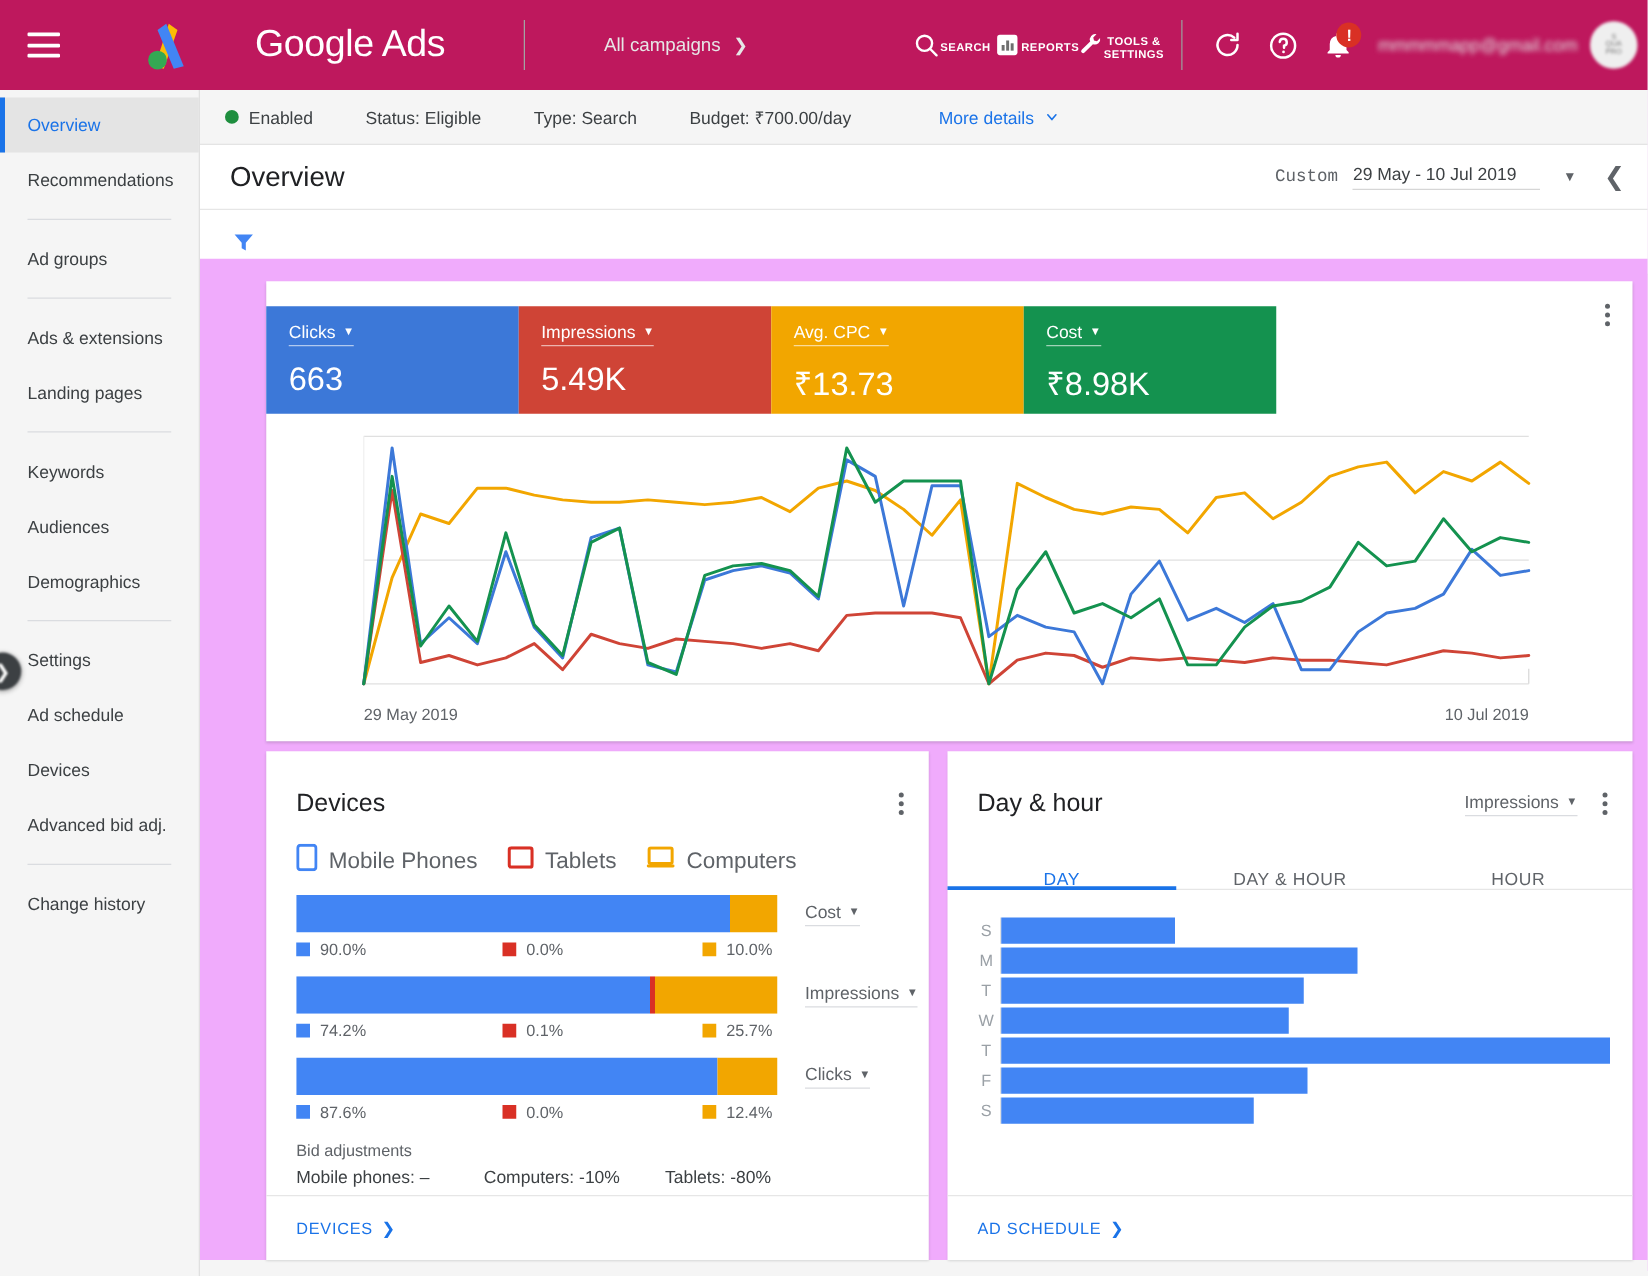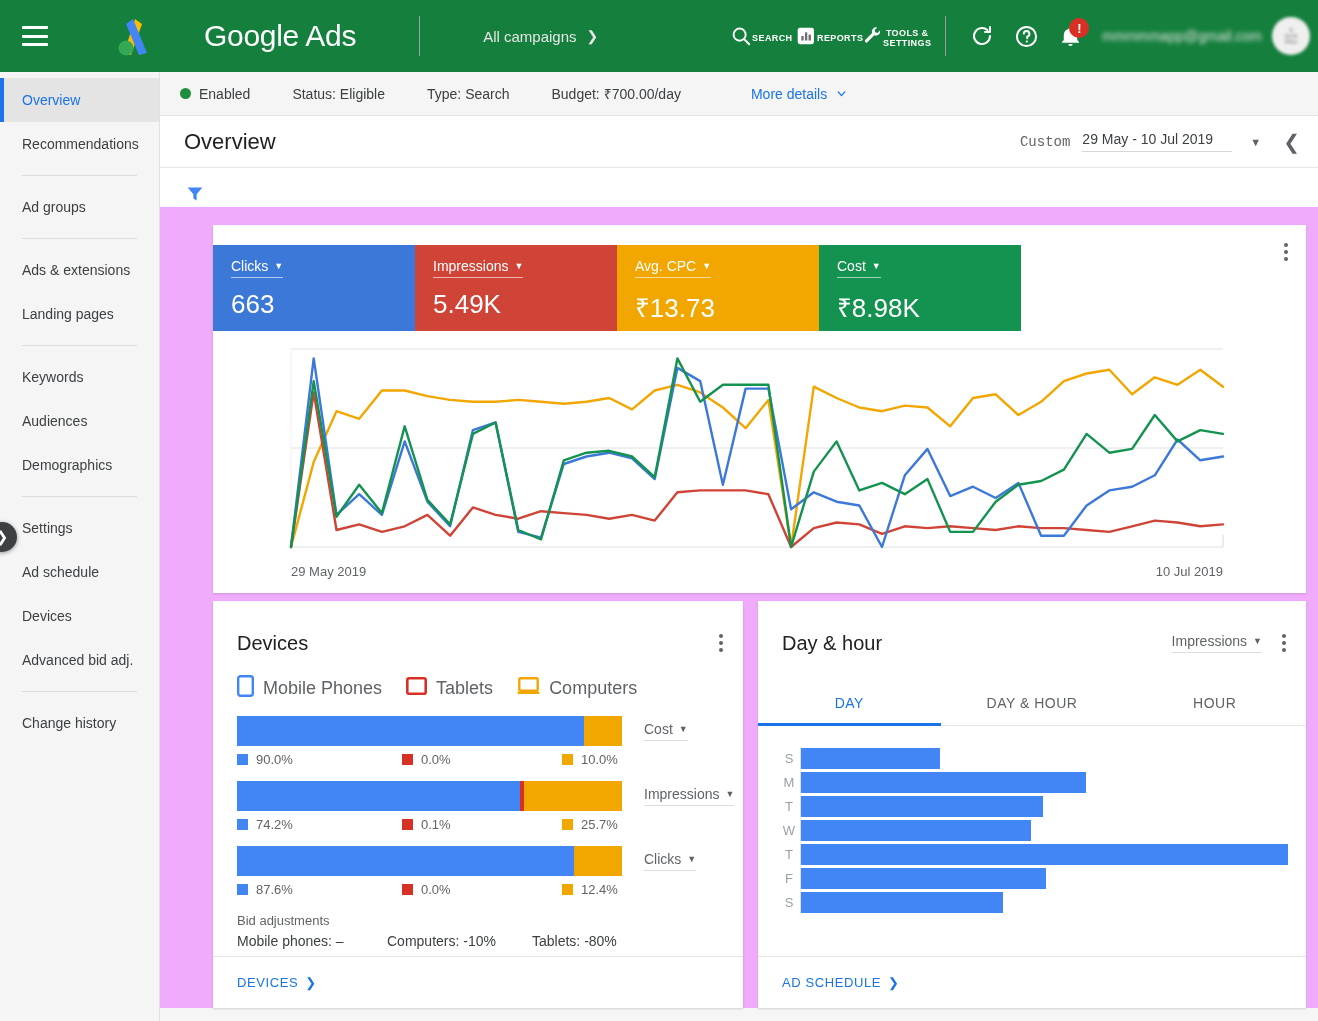--- a/index.html
+++ b/index.html
@@ -6,21 +6,21 @@
   html, body {
     width: 1318px; height: 1021px;
     font-family: "Liberation Sans", sans-serif;
     background: #f5f5f5;
     overflow: hidden;
   }
 
   
   .topbar {
     position: absolute; top: 0; left: 0; width: 1318px; height: 72px;
-    background: #15803d; display: flex; align-items: center; gap: 41px;
+    background: #be185d; display: flex; align-items: center; gap: 41px;
   }
   .hamburger { width: 26px; height: 20px; margin-left: 22px; margin-right: 22px;
     display: flex; flex-direction: column; justify-content: space-between; cursor: pointer; }
   .hamburger span { display: block; height: 3px; background: #ffffff; border-radius: 1px; }
   .logo-mark { width: 44px; height: 42px; position: relative; }
   .brand-text { color: #fff; font-size: 30px; letter-spacing: -0.3px; margin-left: 8px; font-weight: 400; }
   .vdiv { width: 1px; height: 40px; background: #a3a3a3; margin: 0 22px; }
   .allcamp { color: #e6e6e6; font-size: 15px; display: flex; align-items: center; gap: 10px; cursor: pointer;}
   .allcamp .chev { font-size: 14px; }
   .top-right { margin-left: auto; display: flex; align-items: center; height: 72px; }
@@ -117,21 +117,21 @@
 
   .panelfoot { position:absolute; bottom:0; left:0; right:0; height:52px; border-top:1px solid #e6e6e6;
     display:flex; align-items:center; padding-left:24px;}
   .footlink { color:#1a73e8; font-size:13px; letter-spacing:.6px; font-weight:500; cursor:pointer;
     display:flex; align-items:center; gap:7px;}
 
   
   .dhcard { position:absolute; left:598px; top:394px; width:548px; height:407px; }
   .tabs { display:flex; border-bottom:1px solid #e6e6e6; margin-top:10px;}
   .tab { flex:1; text-align:center; font-size:14px; color:#5f6368; letter-spacing:.5px;
-    padding:14px 0 14px; cursor:pointer; position:relative; font-weight:500;}
+    padding:14px 0 0; cursor:pointer; position:relative; font-weight:500;}
   .tab.active { color:#1a73e8; }
   .tab.active::after { content:""; position:absolute; left:0; right:0; bottom:-1px; height:3px; background:#1a73e8;}
 
   .dhchart { padding:22px 0 0 20px; position:relative;}
   .dhrow { display:flex; align-items:center; height:21px; margin-bottom:3px;}
   .dhlbl { width:22px; font-size:13px; color:#9aa0a6; text-align:center;}
   .dhbarwrap { flex:1; border-left:1px solid #e0e0e0; padding-left:0; height:21px;}
   .dhbar { height:21px; background:#4285f4; }
   .dhsel { margin-left:auto; font-size:14px; color:#5f6368; display:inline-flex; align-items:center; gap:6px;
     border-bottom:1px solid #dadce0; padding-bottom:3px; cursor:pointer; margin-right:14px;}

